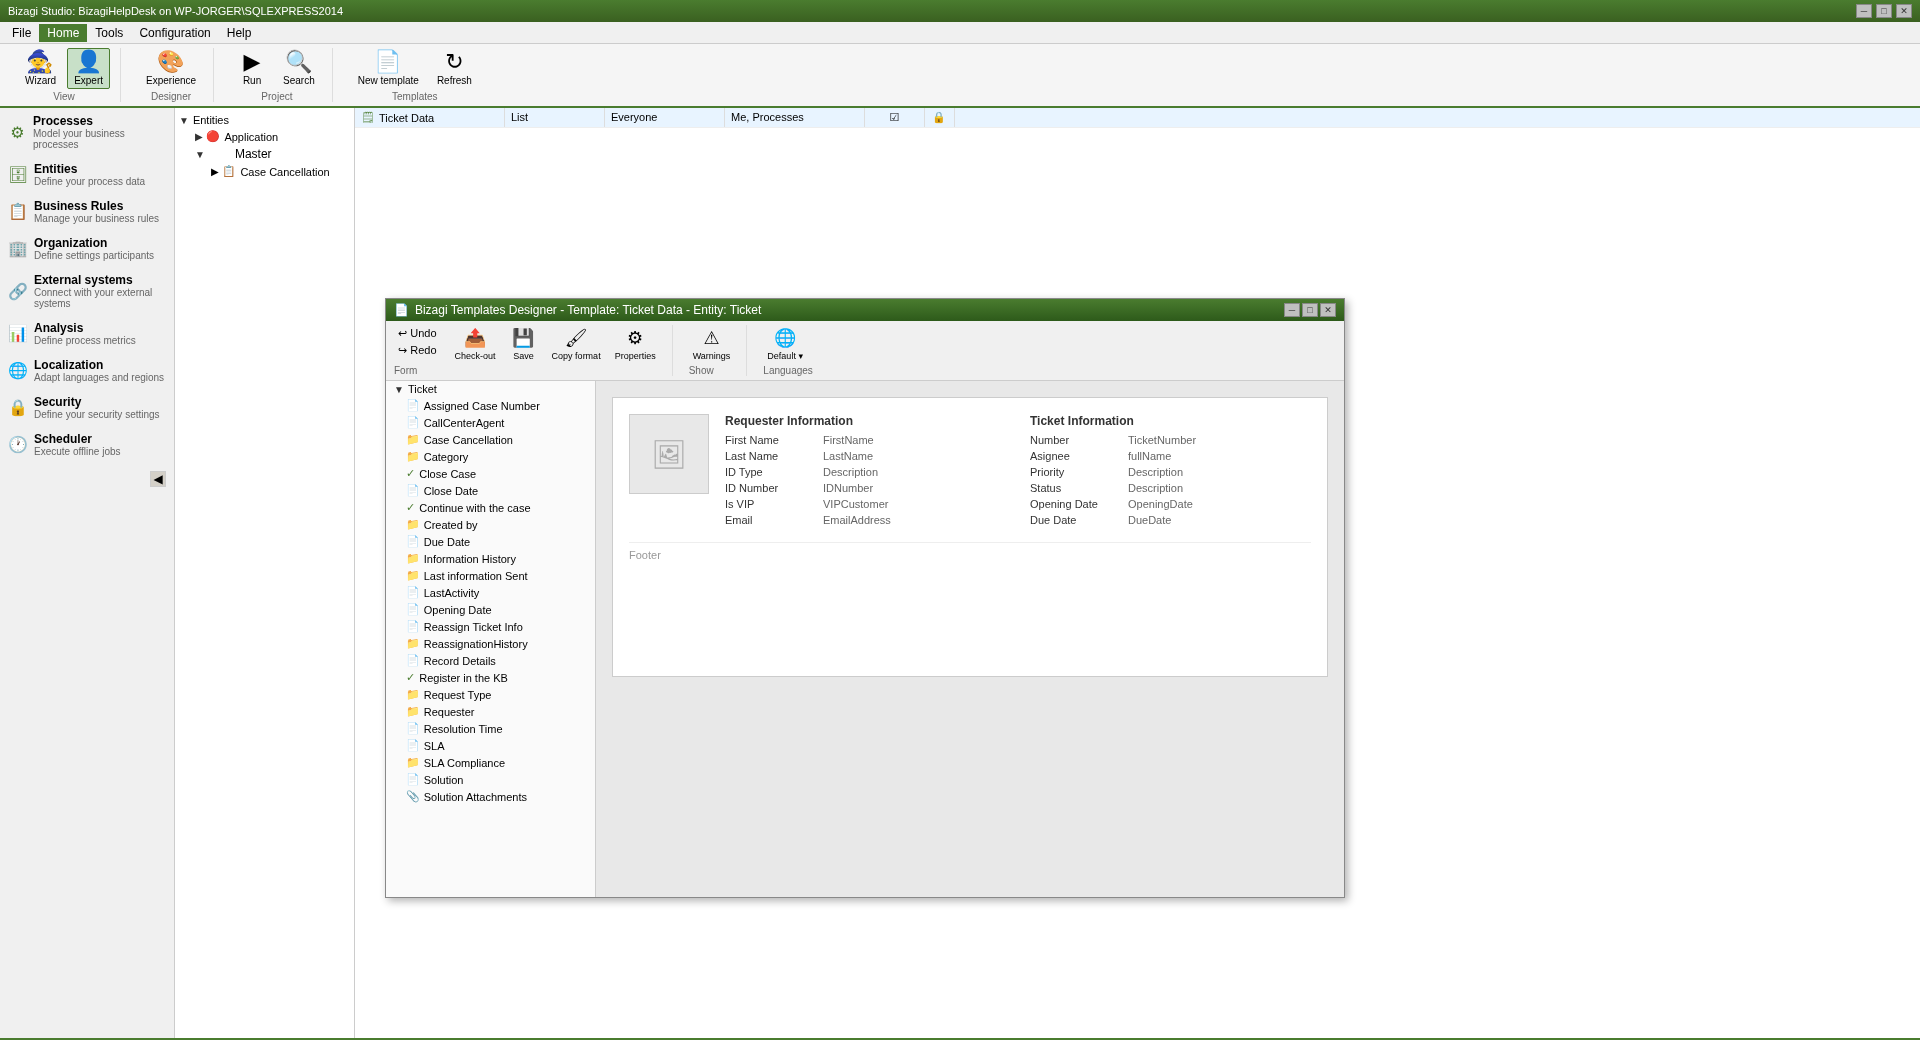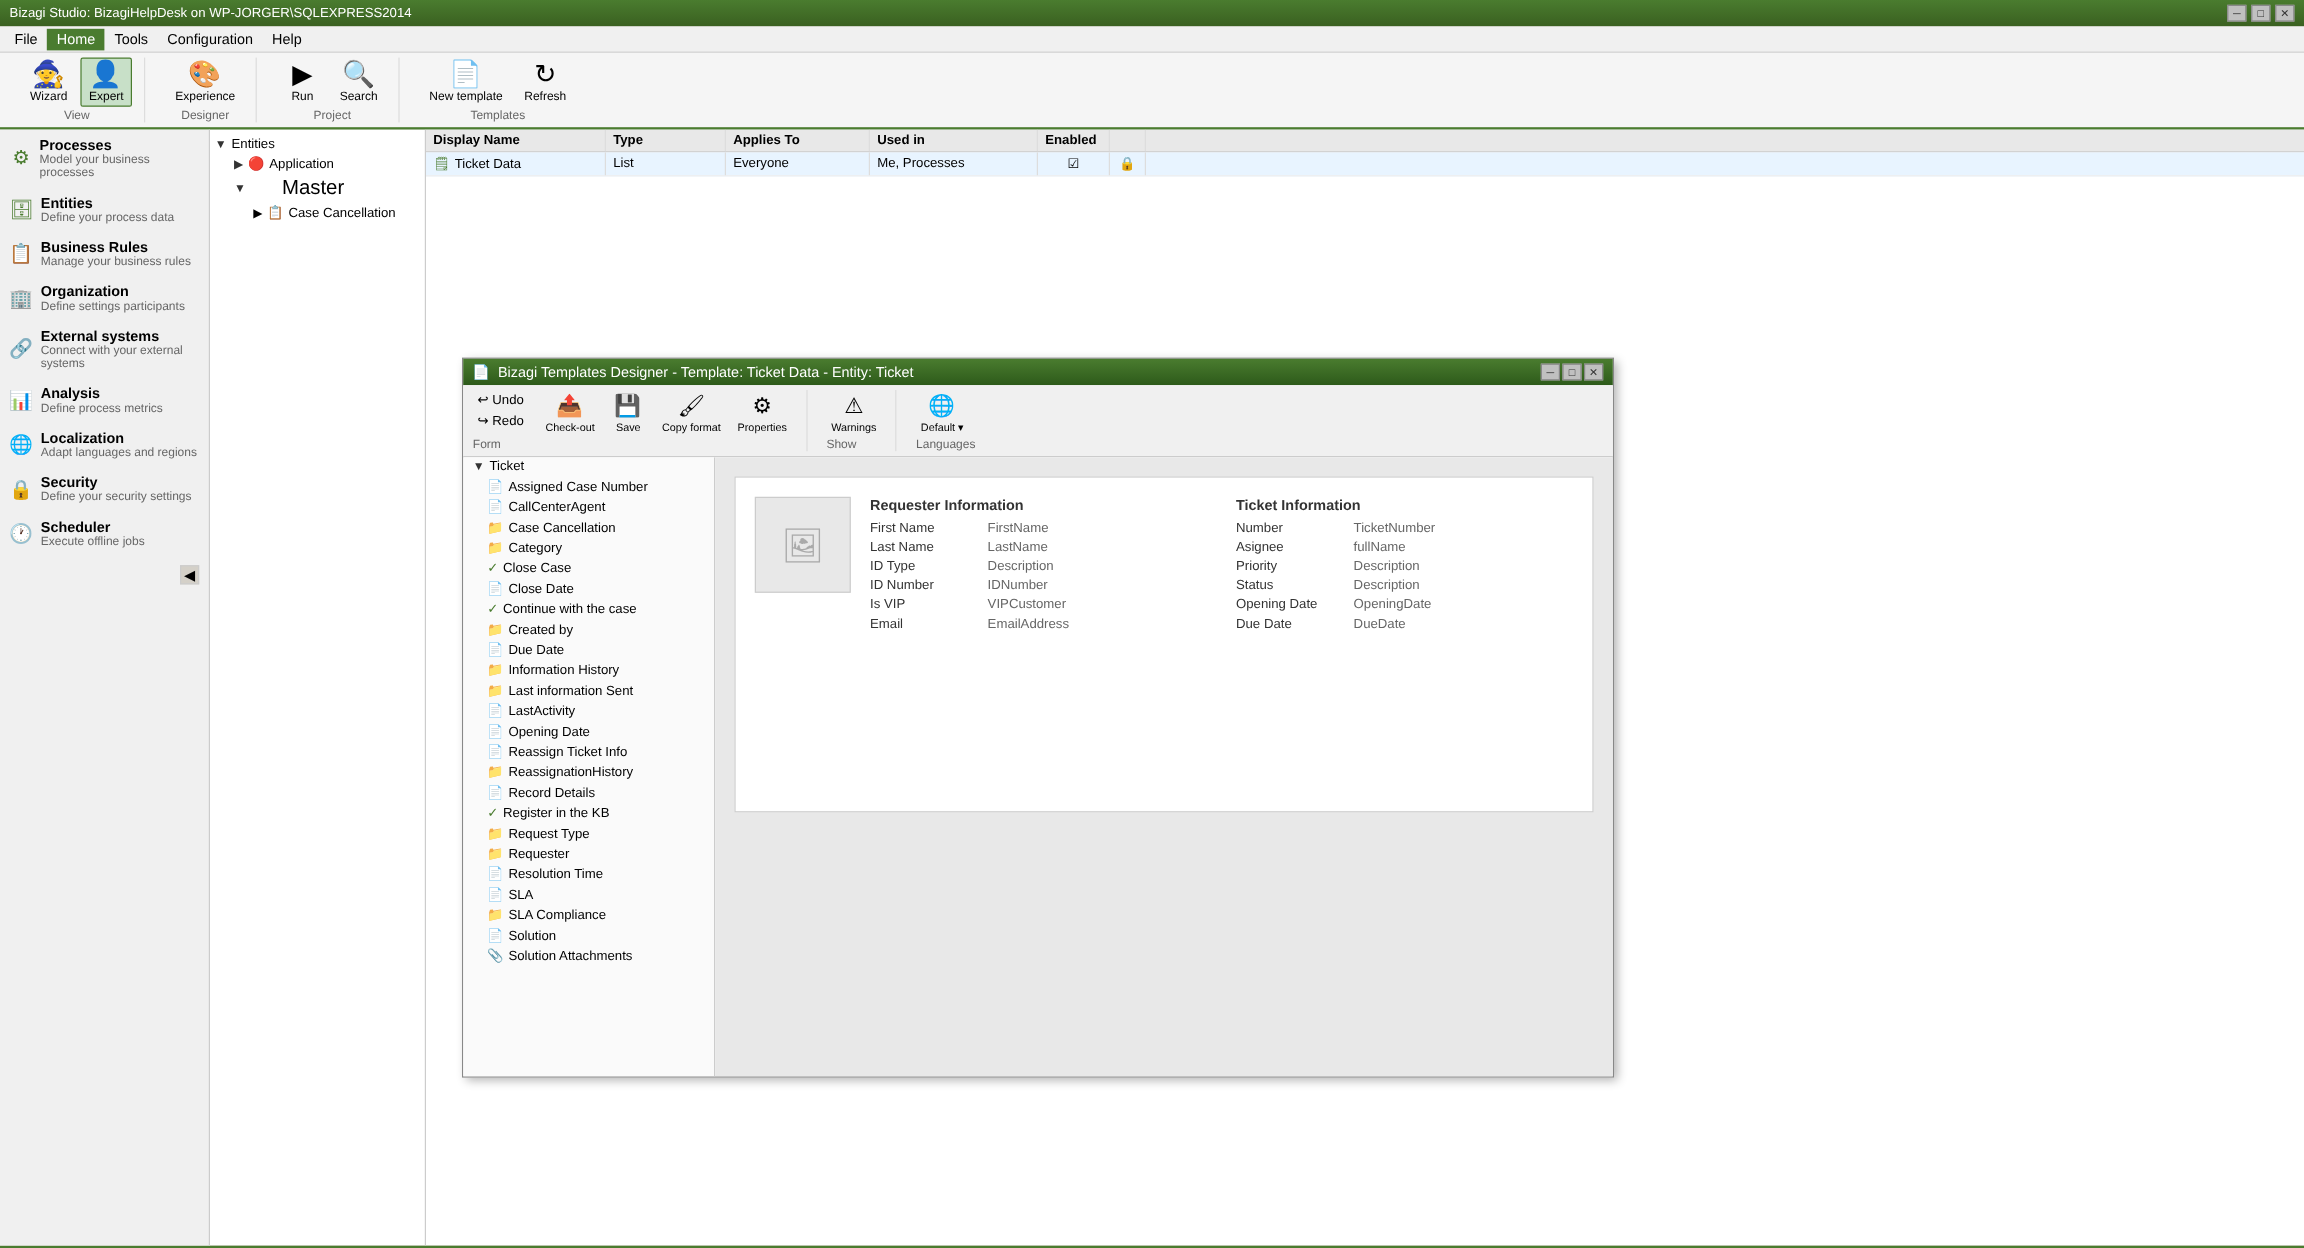--- a/index.html
+++ b/index.html
@@ -493,38 +493,30 @@
           <span class="tree-expander">▼</span>
           <span style="font-size:11px;">Entities</span>
         </div>
         <div class="tree-node" style="padding-left:16px;">
           <span class="tree-expander">▶</span>
           <span style="font-size:11px;color:#4a7c2f;">🔴</span>
           <span style="font-size:11px;">Application</span>
         </div>
         <div class="tree-node" style="padding-left:16px;">
           <span class="tree-expander">▼</span>
-          <span style="font-size:17px;padding-left:26px;">Master</span>
+          <span style="font-size:12px;padding-left:26px;">Master</span>
         </div>
         <div class="tree-node" style="padding-left:32px;">
           <span style="font-size:10px;">▶</span>
           <span style="font-size:11px;color:#888;">📋</span>
           <span style="font-size:11px;">Case Cancellation</span>
         </div>
       </div>
 
       <div style="flex:1; display:flex; flex-direction:column; background:white; overflow:hidden;">
-        <div class="entities-table-header">
-          <div class="col-display">Display Name</div>
-          <div class="col-type">Type</div>
-          <div class="col-applies">Applies To</div>
-          <div class="col-usedin">Used in</div>
-          <div class="col-enabled">Enabled</div>
-          <div class="col-lock"></div>
-        </div>
         <div class="entities-table-row">
           <div class="col-display" style="display:flex;align-items:center;gap:4px;">
             <span style="color:#4a7c2f;">🗒</span>
             <span>Ticket Data</span>
           </div>
           <div class="col-type">List</div>
           <div class="col-applies">Everyone</div>
           <div class="col-usedin">Me, Processes</div>
           <div class="col-enabled" style="text-align:center;">☑</div>
           <div class="col-lock" style="text-align:center;">🔒</div>
@@ -760,20 +752,21 @@
                         <span class="form-field-value">OpeningDate</span>
                       </div>
                       <div class="form-field-row">
                         <span class="form-field-label">Due Date</span>
                         <span class="form-field-value">DueDate</span>
                       </div>
                     </div>
                   </div>
                 </div>
               </div>
+              <div class="form-footer">Footer</div>
             </div>
           </div>
         </div>
       </div>
 
     </div>
   </div>
 </div>
 
 <div class="status-bar">

